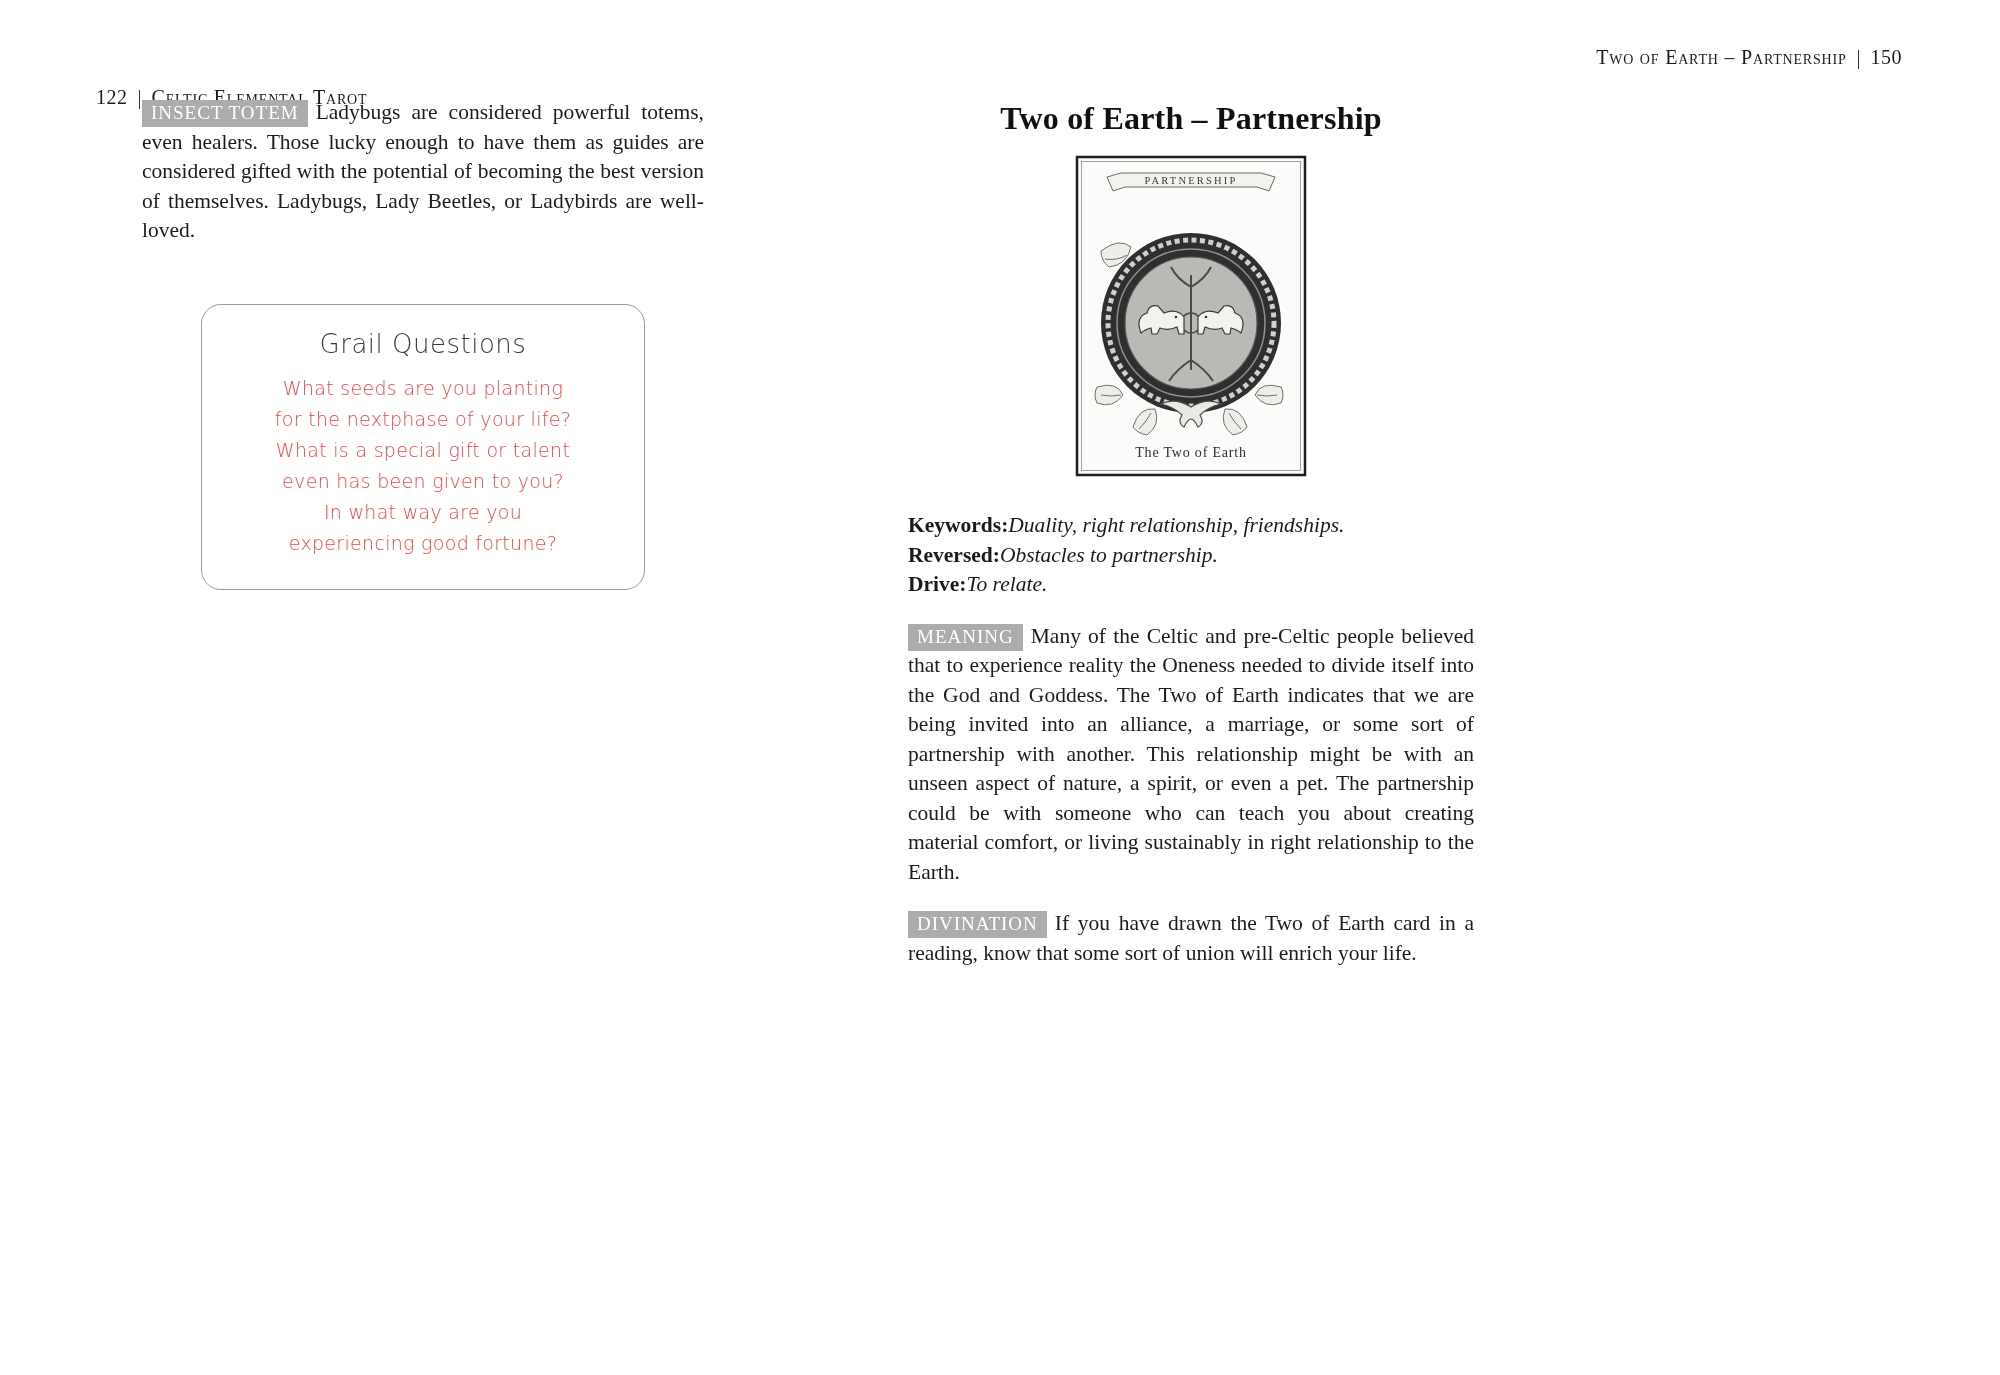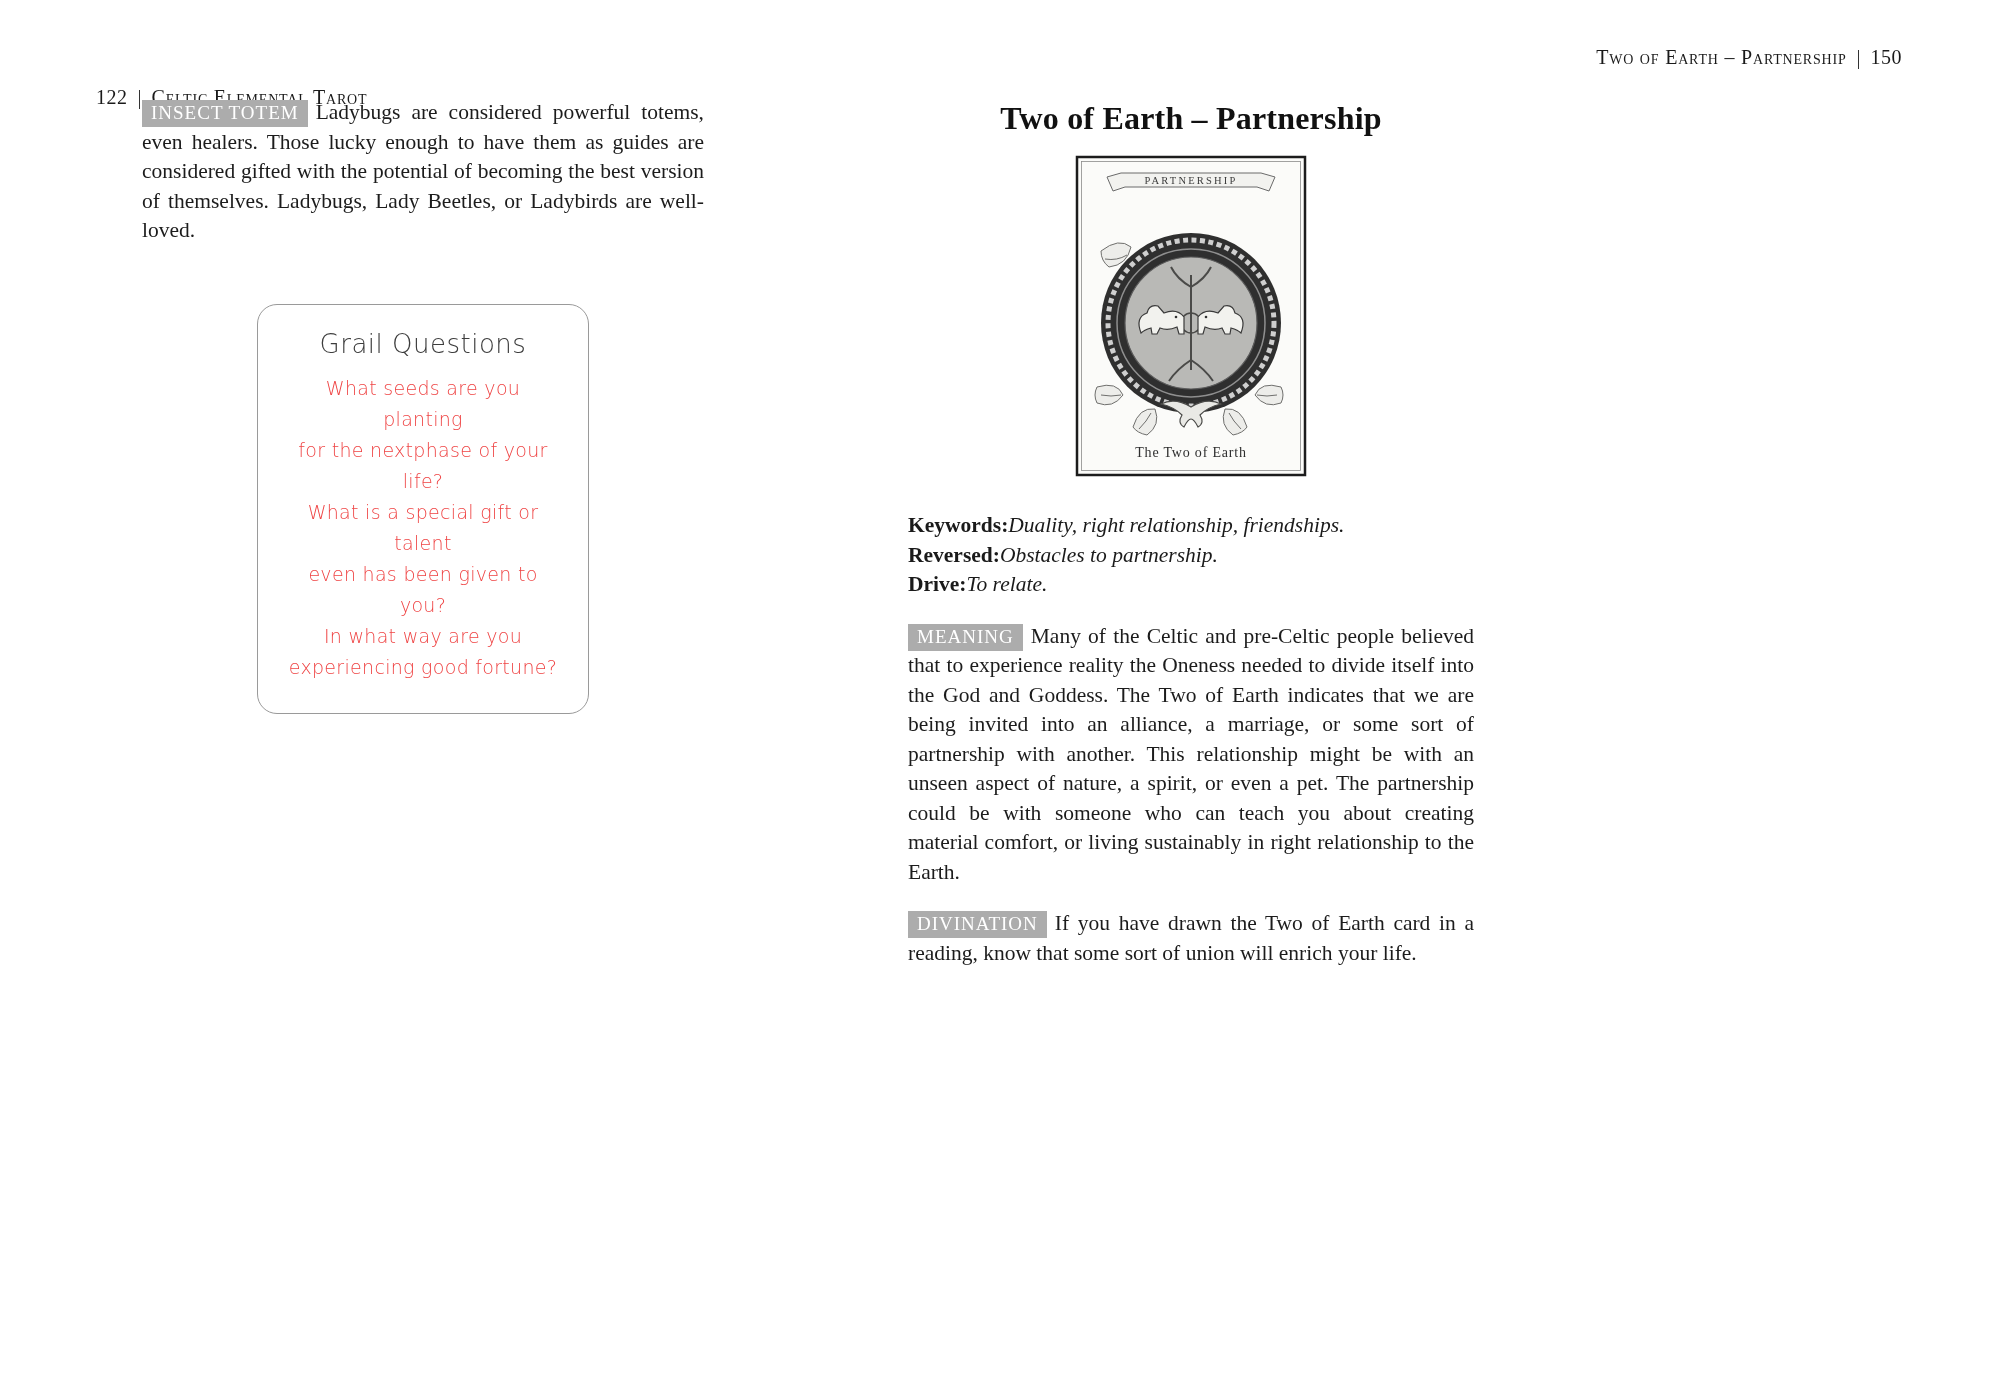--- a/index.html
+++ b/index.html
@@ -54,21 +54,21 @@
     font-size: 19px;
     letter-spacing: 1px;
     padding: 1px 9px 3px 9px;
     margin-right: 8px;
     line-height: 23px;
     vertical-align: baseline;
   }
 
   
   .grail-box {
-    width: 332px;
+    width: 444px;
     margin: 58px auto 0 auto;
     border: 1.5px solid #9a9a9a;
     border-radius: 20px;
     padding: 24px 26px 30px 26px;
     background: #fff;
   }
   .grail-title {
     font-family: "DejaVu Sans", sans-serif;
     font-weight: 300;
     font-size: 26px;

